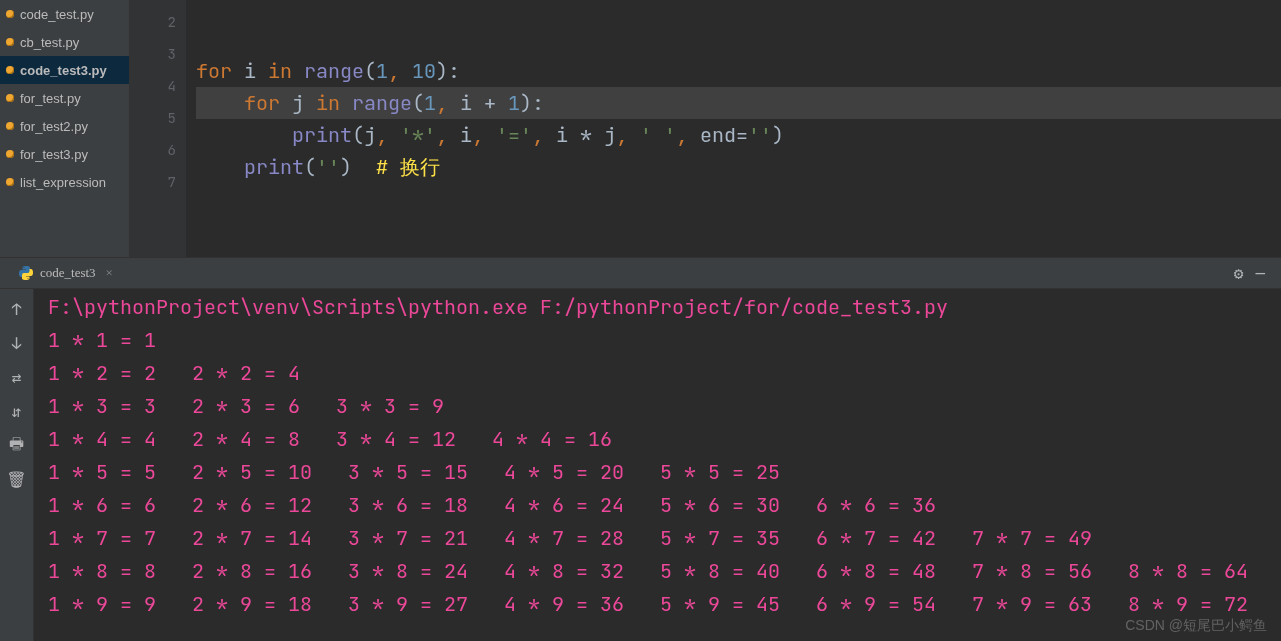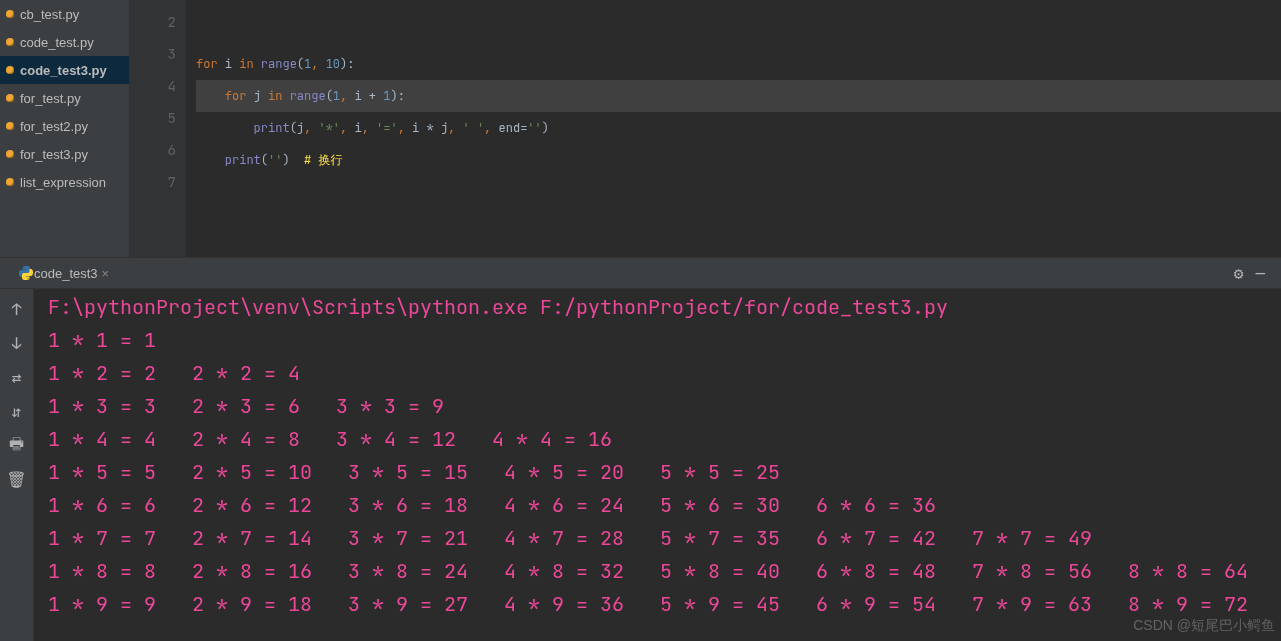--- a/index.html
+++ b/index.html
@@ -14,64 +14,64 @@
 .sidebar { width: 130px; background: #3c3f41; overflow: hidden; border-right:1px solid #323232;}
 .file { display:flex; align-items:center; height:28px; padding:0 6px; white-space:nowrap;
   font-family: sans-serif; font-size:13px; color:#bbbbbb; cursor:pointer; }
 .file .ico { width:8px; height:8px; border-radius:50%; background:#f0a732; margin-right:6px;
   box-shadow: inset -1px -1px 0 #a66e10; flex-shrink:0;}
 .file.sel { background:#0d293e;font-weight:bold; }
 .editor { flex:1; background:#2b2b2b; display:flex; flex-direction:column; }
 .code-area { flex:1; display:flex; }
 .gutter { width:56px; background:#313335; text-align:right; padding:6px 10px 0 0; color:#606366;
   font-size:14px; line-height:32px; user-select:none; }
-.code { flex:1; padding:16px 0 0 10px; font-size:12px; line-height:32px; white-space:pre; }
+.code { flex:1; padding:23px 0 0 10px; font-size:20px; line-height:32px; white-space:pre; }
 .line { height:32px; }
 .line.hl { background:#404040; }
 .k { color:#cc7832; }
 .fn { color:#8888c6; }
 .n { color:#6897bb; }
 .s { color:#6a8759; }
 .p { color:#cc7832; }
 .id { color:#a9b7c6; }
 .c { color:#fde047;margin-top:48px; }
 .op { color:#a9b7c6; }
 .crumbs { height:34px; background:#3c3f41; display:flex; align-items:center; padding:0 20px;
   font-family: sans-serif; font-size:13px; color:#bbbbbb; border-top:1px solid #323232;}
 .crumbs .sep { margin:0 10px; color:#777; }
 .runbar { height:32px; background:#3c3f41; border-top:1px solid #323232; border-bottom:1px solid #323232;
   display:flex; align-items:center; padding:0 10px; }
-.tab { display:flex; align-items:center; padding:3px 8px; font-family:Liberation Sans, sans-serif;
+.tab { display:flex; align-items:center; gap:6px; padding:3px 8px; font-family:Liberation Serif, serif;
   font-size:13px; color:#bbbbbb;}
 .pyico { width:16px; height:16px; }
 .tab .x { color:#888; margin-left:4px; cursor:pointer;}
 .spacer { flex:1; }
 .gear, .minus { color:#afb1b3; cursor:pointer; padding:0 6px; font-size:16px;}
 .bottom { display:flex; height:352px; background:#2b2b2b; }
 .toolcol { width:34px; background:#3c3f41; display:flex; flex-direction:column; align-items:center;
   padding-top:10px; gap:14px; border-right:1px solid #323232;}
 .tbtn { width:20px; height:20px; color:#afb1b3; cursor:pointer; display:flex;
   align-items:center; justify-content:center; font-size:16px;}
 .console { flex:1; padding:2px 14px; font-size:20px; line-height:33px; color:#ec4899;
   white-space:pre; overflow:hidden;}
-.watermark { position:absolute; bottom:6px; right:6px; font-family:sans-serif;
+.watermark { position:absolute; bottom:6px; right:14px; font-family:sans-serif;
   font-size:14px; color:rgba(200,200,200,0.35); pointer-events:none;}
 </style>
 </head>
 <body>
 
 <div class="top">
   <div class="sidebar" id="sidebar">
       <div class="file">
         <span class="ico"></span>
-        <span>cb_test.py</span>
+        <span>code_test.py</span>
       </div>
       <div class="file">
         <span class="ico"></span>
-        <span>code_test.py</span>
+        <span>cb_test.py</span>
       </div>
       <div class="file sel">
         <span class="ico"></span>
         <span>code_test3.py</span>
       </div>
       <div class="file">
         <span class="ico"></span>
         <span>for_test.py</span>
       </div>
       <div class="file">

